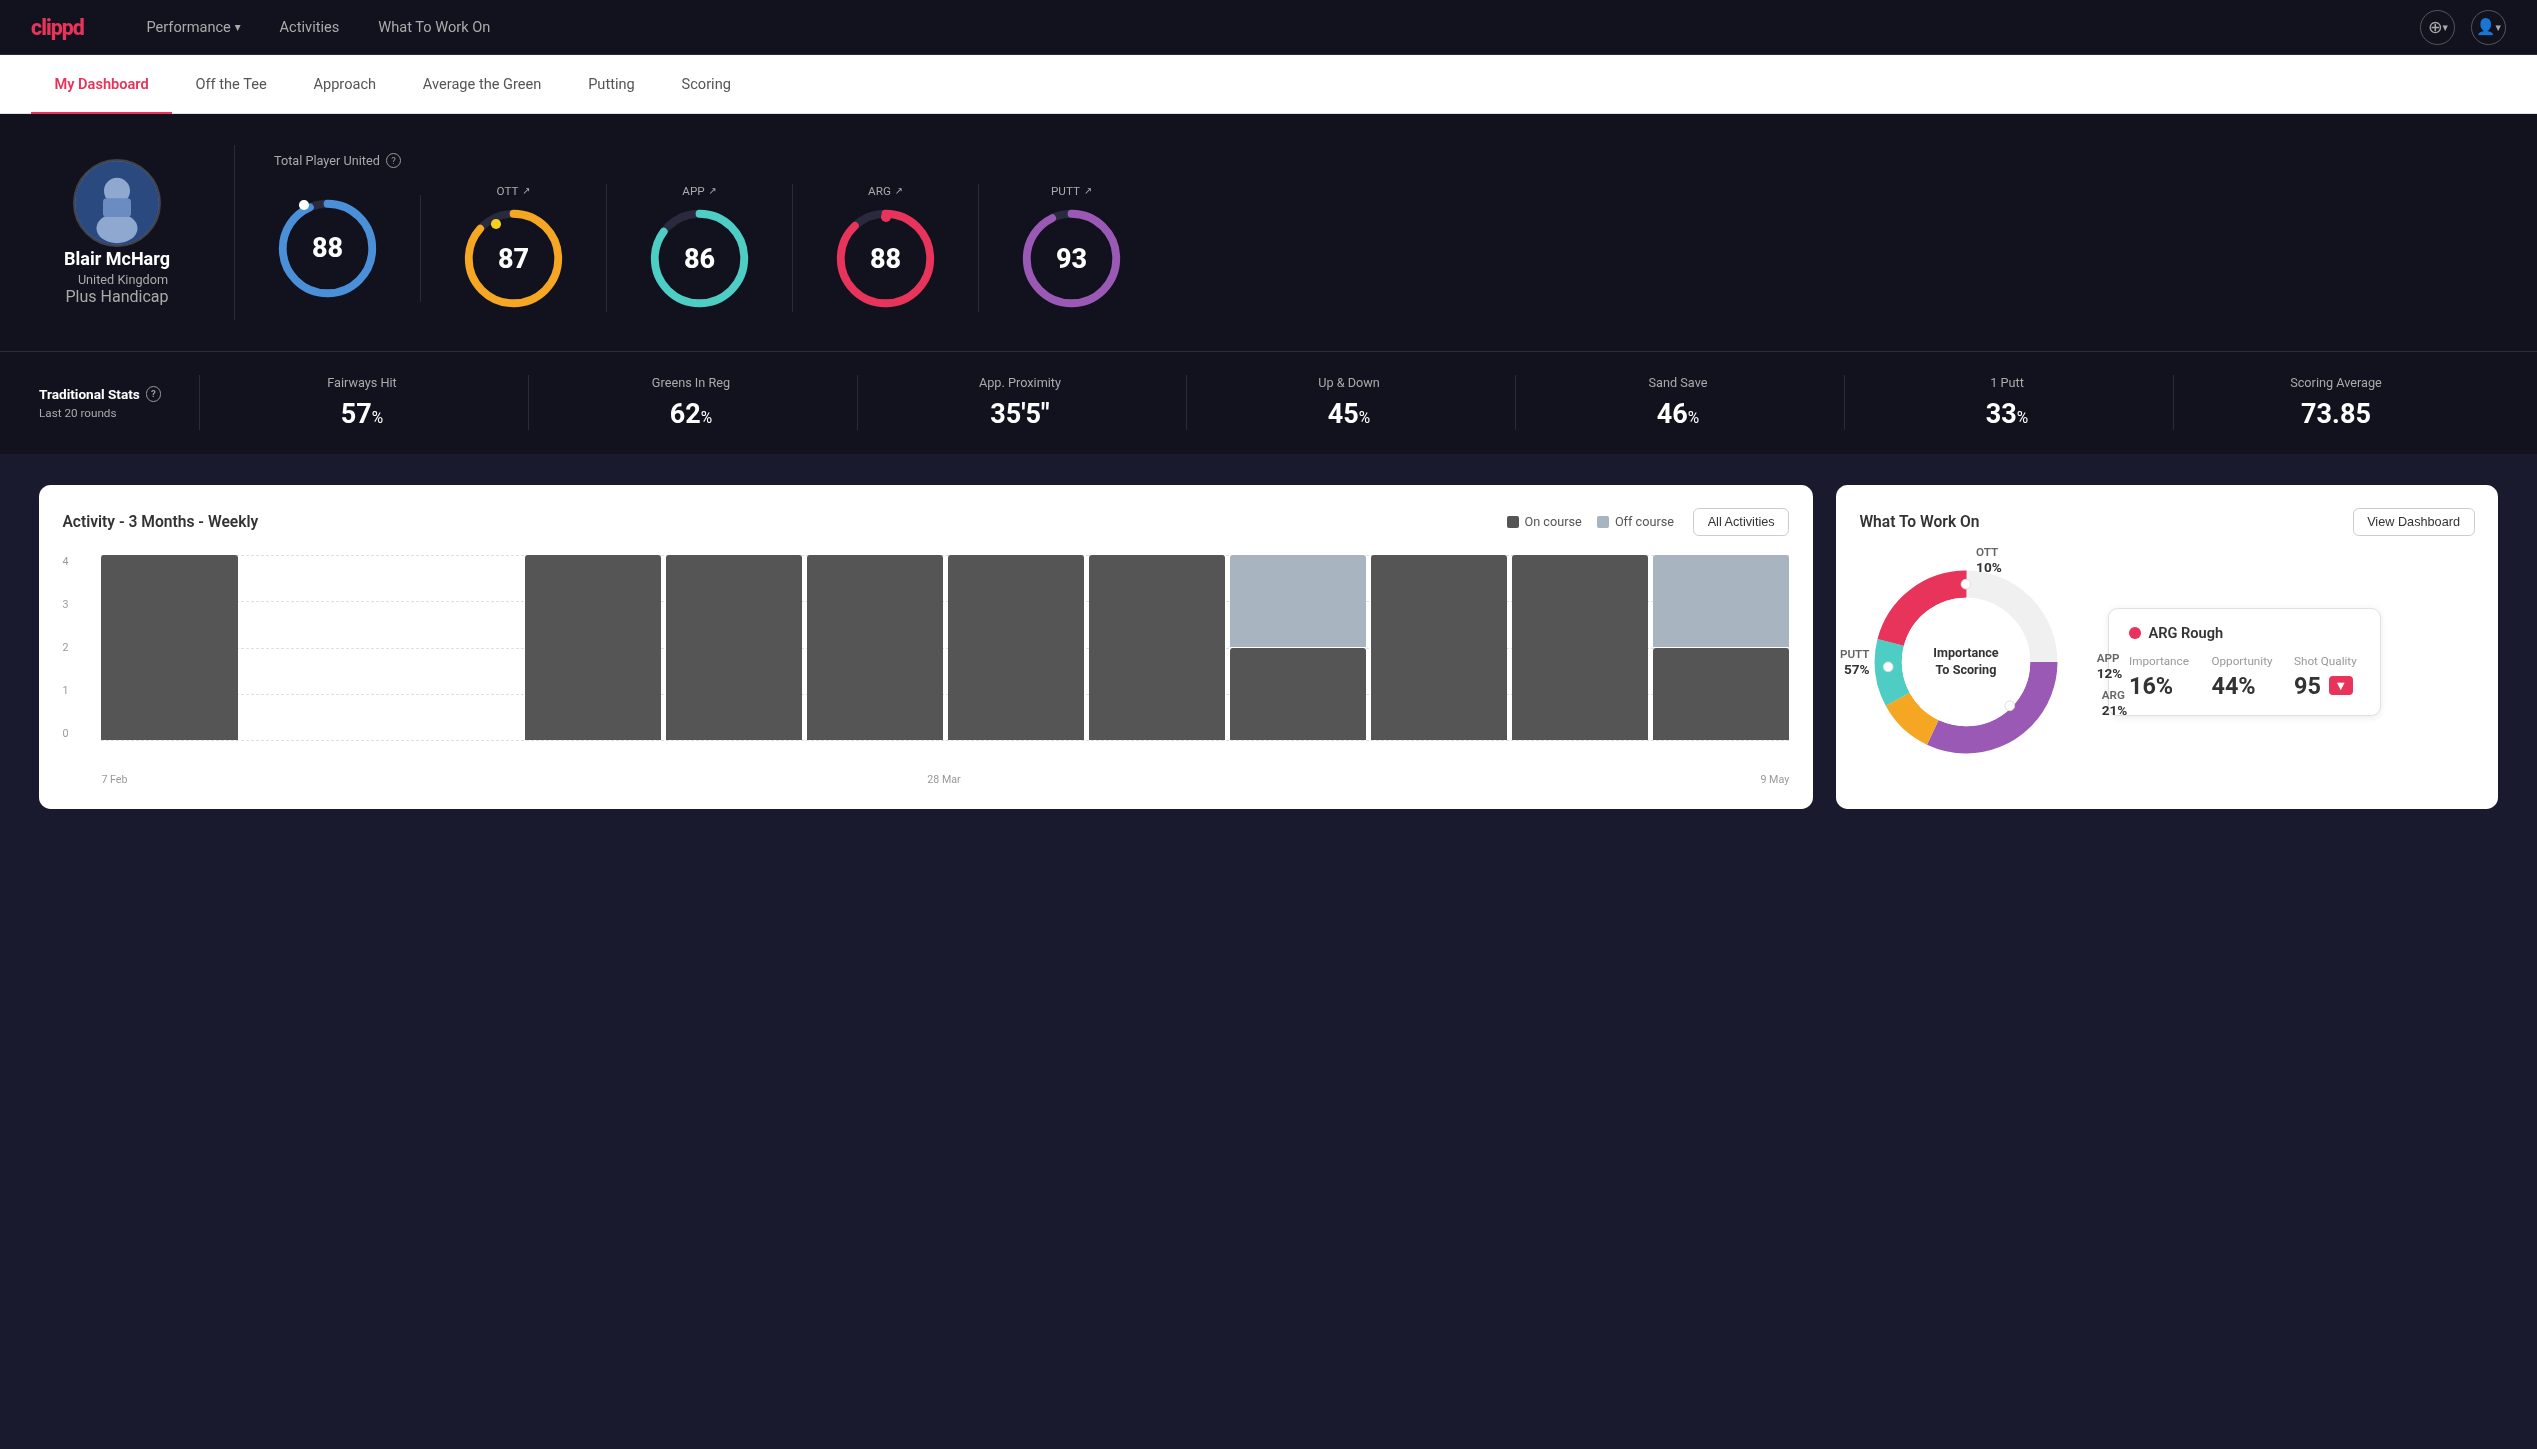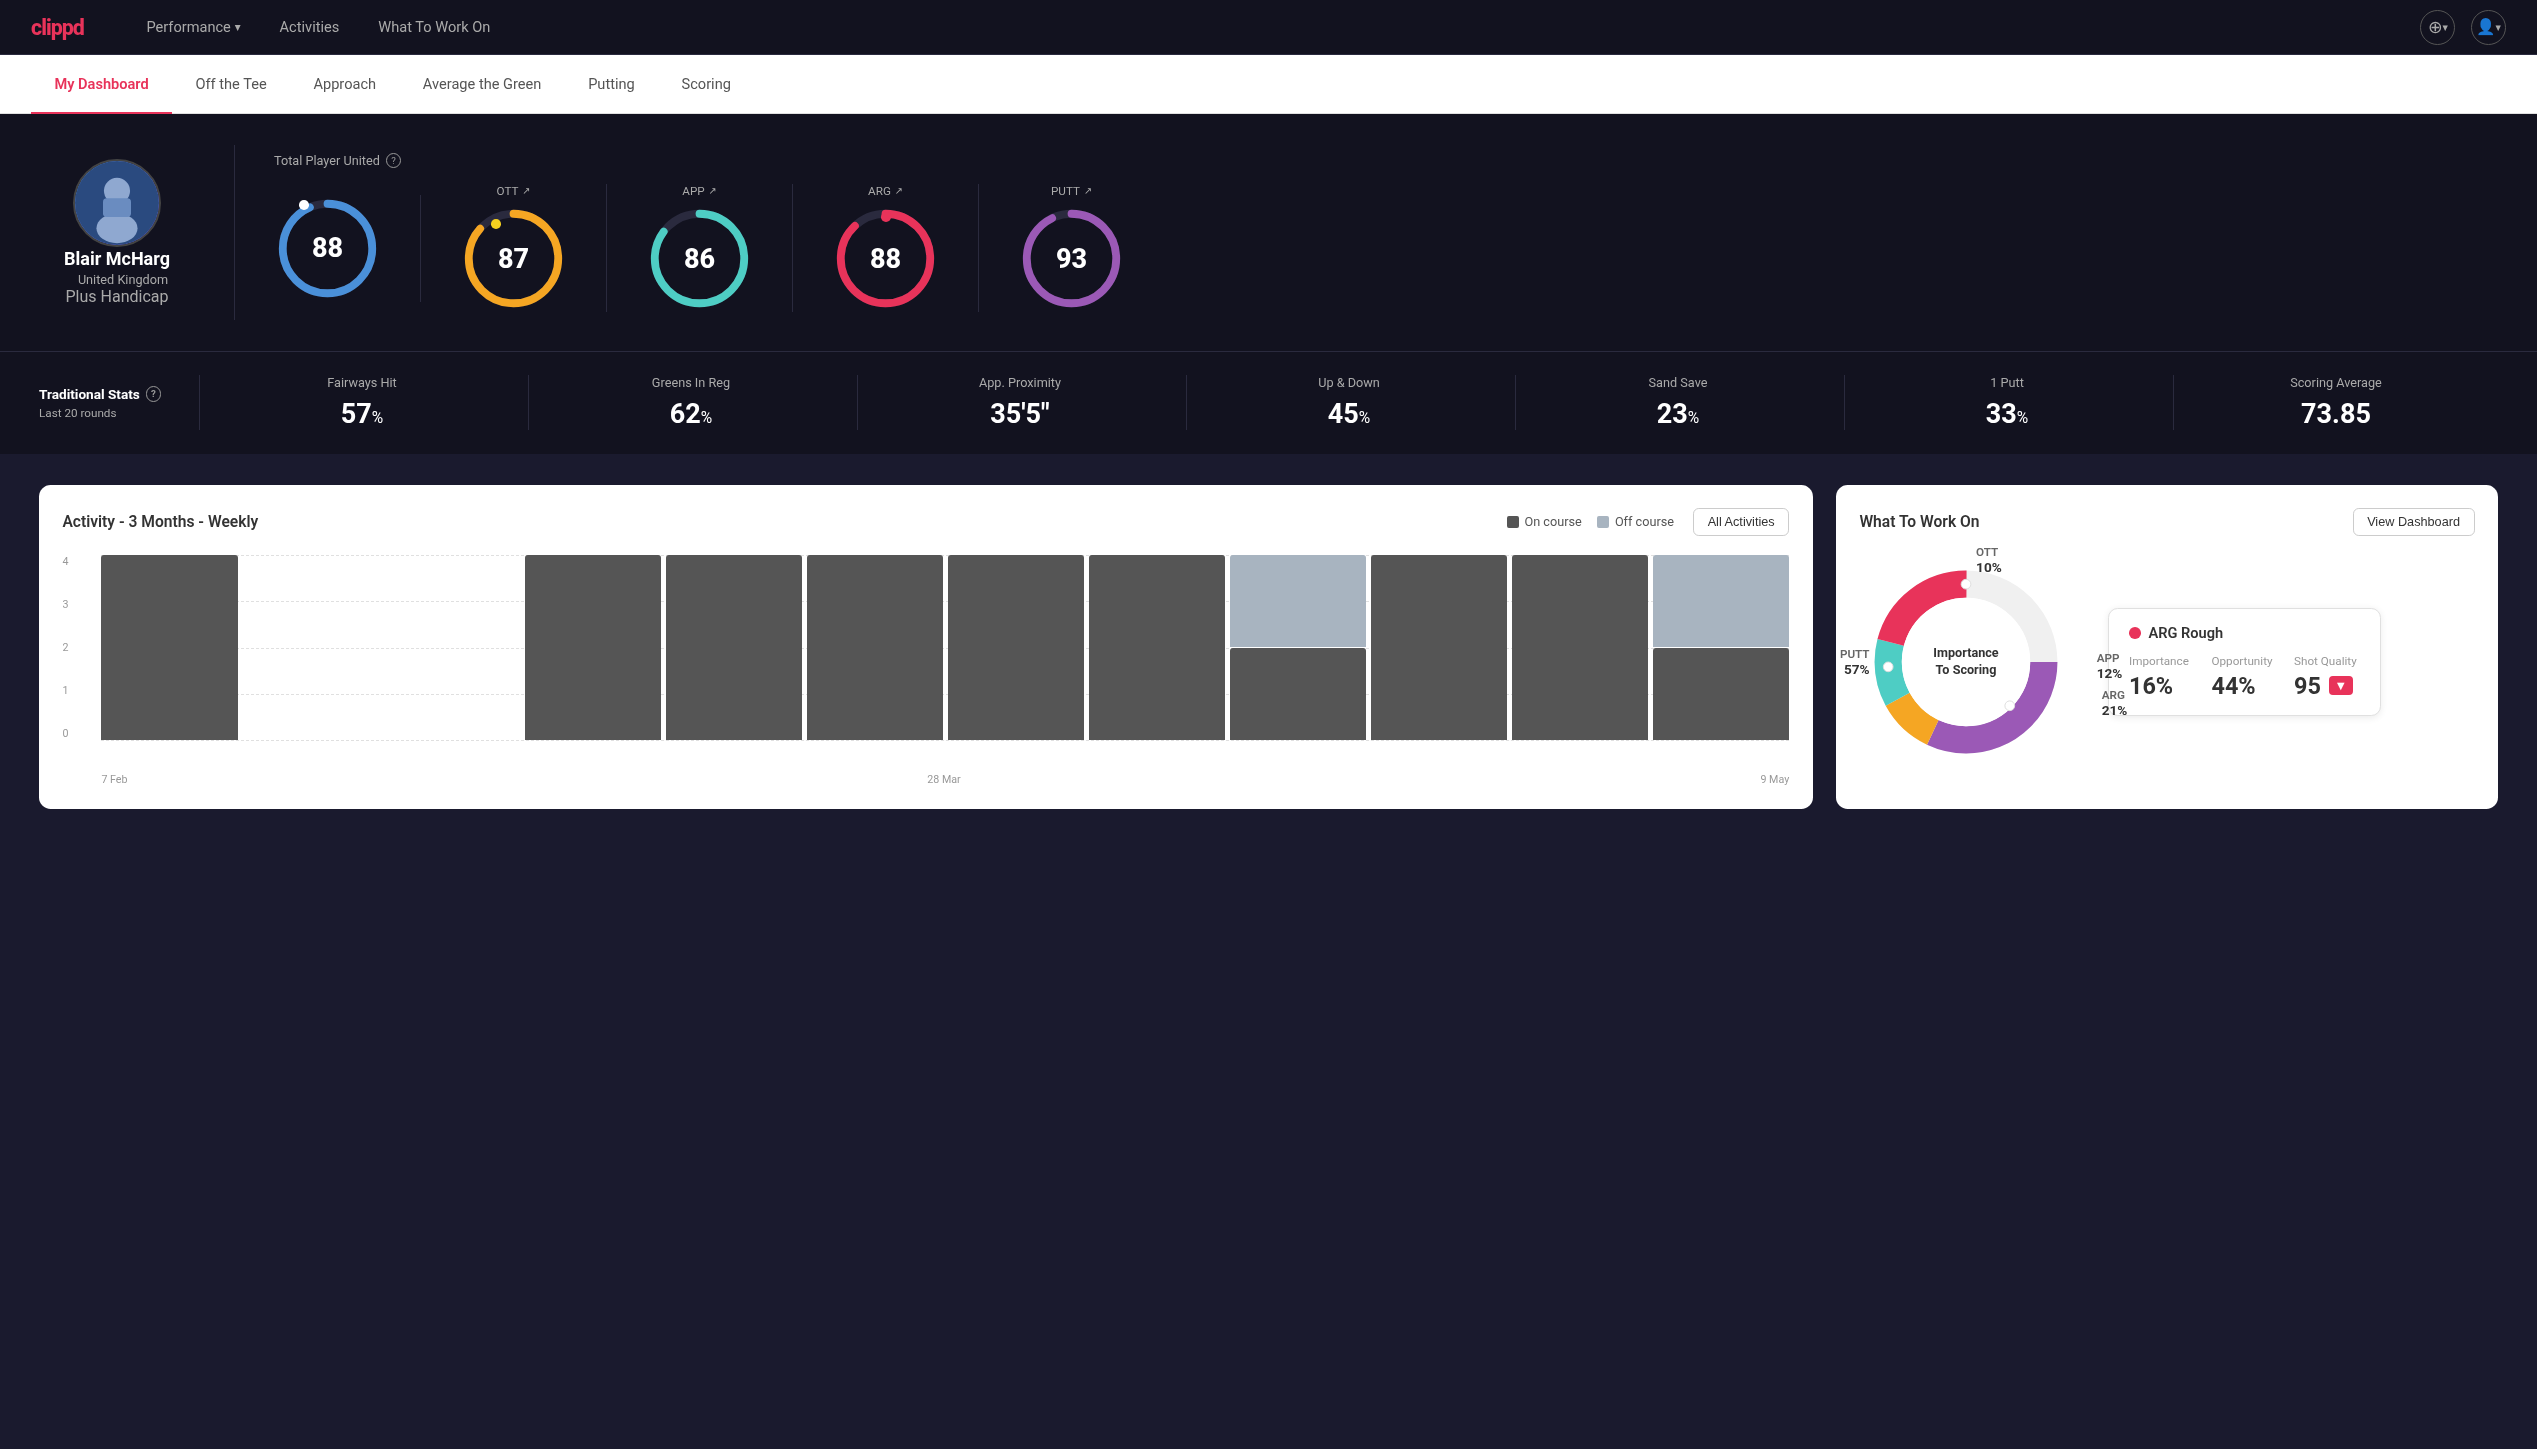--- a/index.html
+++ b/index.html
@@ -253,21 +253,21 @@
     <div class="stat-item">
       <div class="stat-name">App. Proximity</div>
       <div class="stat-value"><span>35'5"</span></div>
     </div>
     <div class="stat-item">
       <div class="stat-name">Up &amp; Down</div>
       <div class="stat-value"><span>45</span><span class="stat-unit">%</span></div>
     </div>
     <div class="stat-item">
       <div class="stat-name">Sand Save</div>
-      <div class="stat-value"><span>23</span><span class="stat-unit">%</span></div>
+      <div class="stat-value"><span>46</span><span class="stat-unit">%</span></div>
     </div>
     <div class="stat-item">
       <div class="stat-name">1 Putt</div>
       <div class="stat-value"><span>33</span><span class="stat-unit">%</span></div>
     </div>
     <div class="stat-item">
       <div class="stat-name">Scoring Average</div>
       <div class="stat-value"><span>73.85</span></div>
     </div>
   </div>

